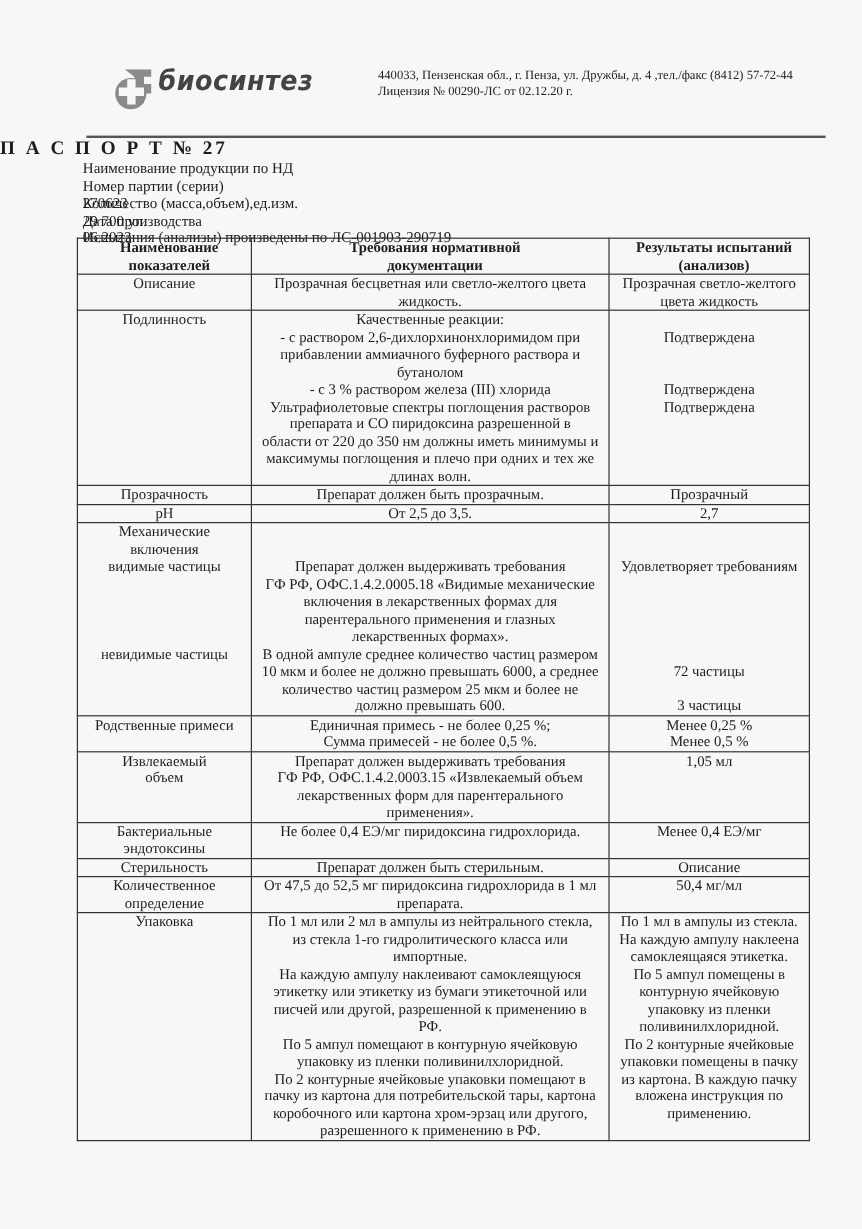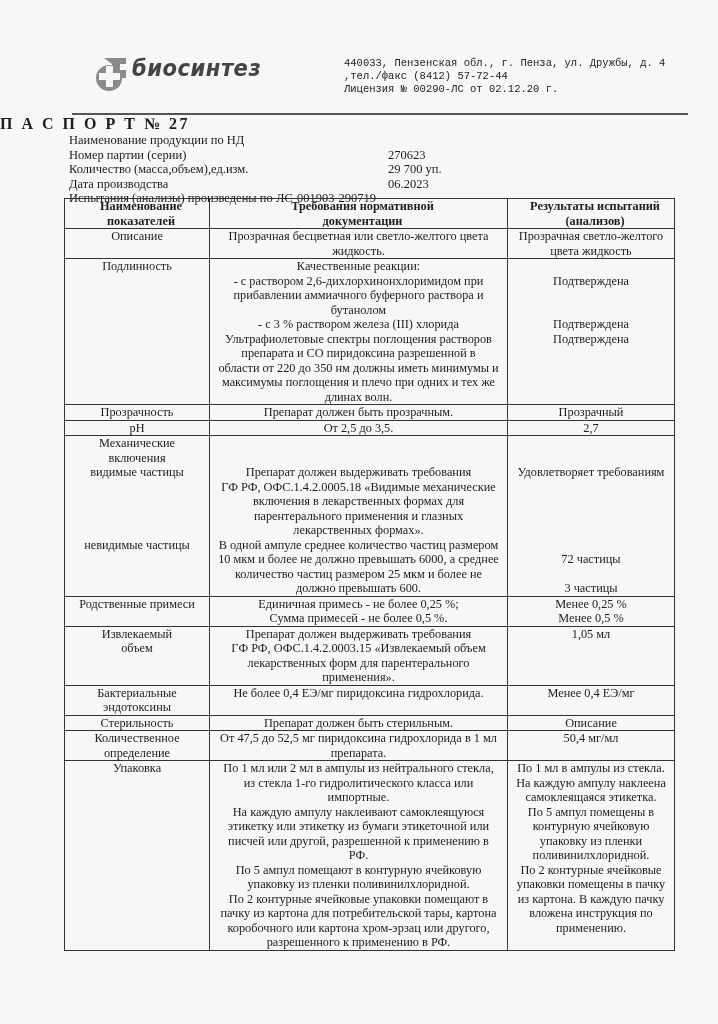--- a/index.html
+++ b/index.html
@@ -7,28 +7,28 @@
     width:718px; height:1024px; background:#f7f7f5; position:relative; overflow:hidden;
     font-family: "Liberation Serif", serif; color:#1d1d1d;
   }
   .letterhead { position:absolute; left:70px; top:52px; width:610px; height:52px; }
   .logo { position:absolute; left:24px; top:0; width:180px; height:44px;font-style:italic; }
   .logo-mark { position:absolute; left:0; top:4px; width:36px; height:36px; }
   .logo-text {
     position:absolute; left:38px; top:3px; font-family:"DejaVu Sans", sans-serif; font-weight:bold;
     font-size:23px; letter-spacing:0.5px; color:#444; transform:scaleX(0.92); transform-origin:left;
   }
-  .addr { position:absolute; left:274px; top:5px; font-size:10.5px; line-height:13px; color:#222;font-family:Liberation Mono, monospace; }
+  .addr { position:absolute; left:245px; top:5px; font-size:10.5px; line-height:13px; color:#222; }
   .rule { position:absolute; left:72px; top:113px; width:616px; height:2px; background:#555; }
   .title {
     position:absolute; left:0; width:718px; top:115px; text-align:left;
     font-weight:bold; font-size:16px; letter-spacing:2.5px;
   }
   .info { position:absolute; left:69px; top:133px; font-size:12.5px; line-height:14.6px; }
-  .info .row { display:flex; height:14.6px; }
+  .info .row { display:flex; height:14.6px;flex-direction:column; }
   .info .lbl { width:319px; white-space:nowrap; }
   .info .val { white-space:nowrap; }
   .info .val.bold { font-weight:bold; }
 
   table.spec {
     position:absolute; left:64px; top:198px; width:610px; border-collapse:collapse;
     font-size:12.3px; line-height:14.5px; table-layout:fixed;
   }
   table.spec td, table.spec th {
     border:1px solid #333; vertical-align:top; padding:0 4px 0 4px; text-align:center; font-weight:normal;

